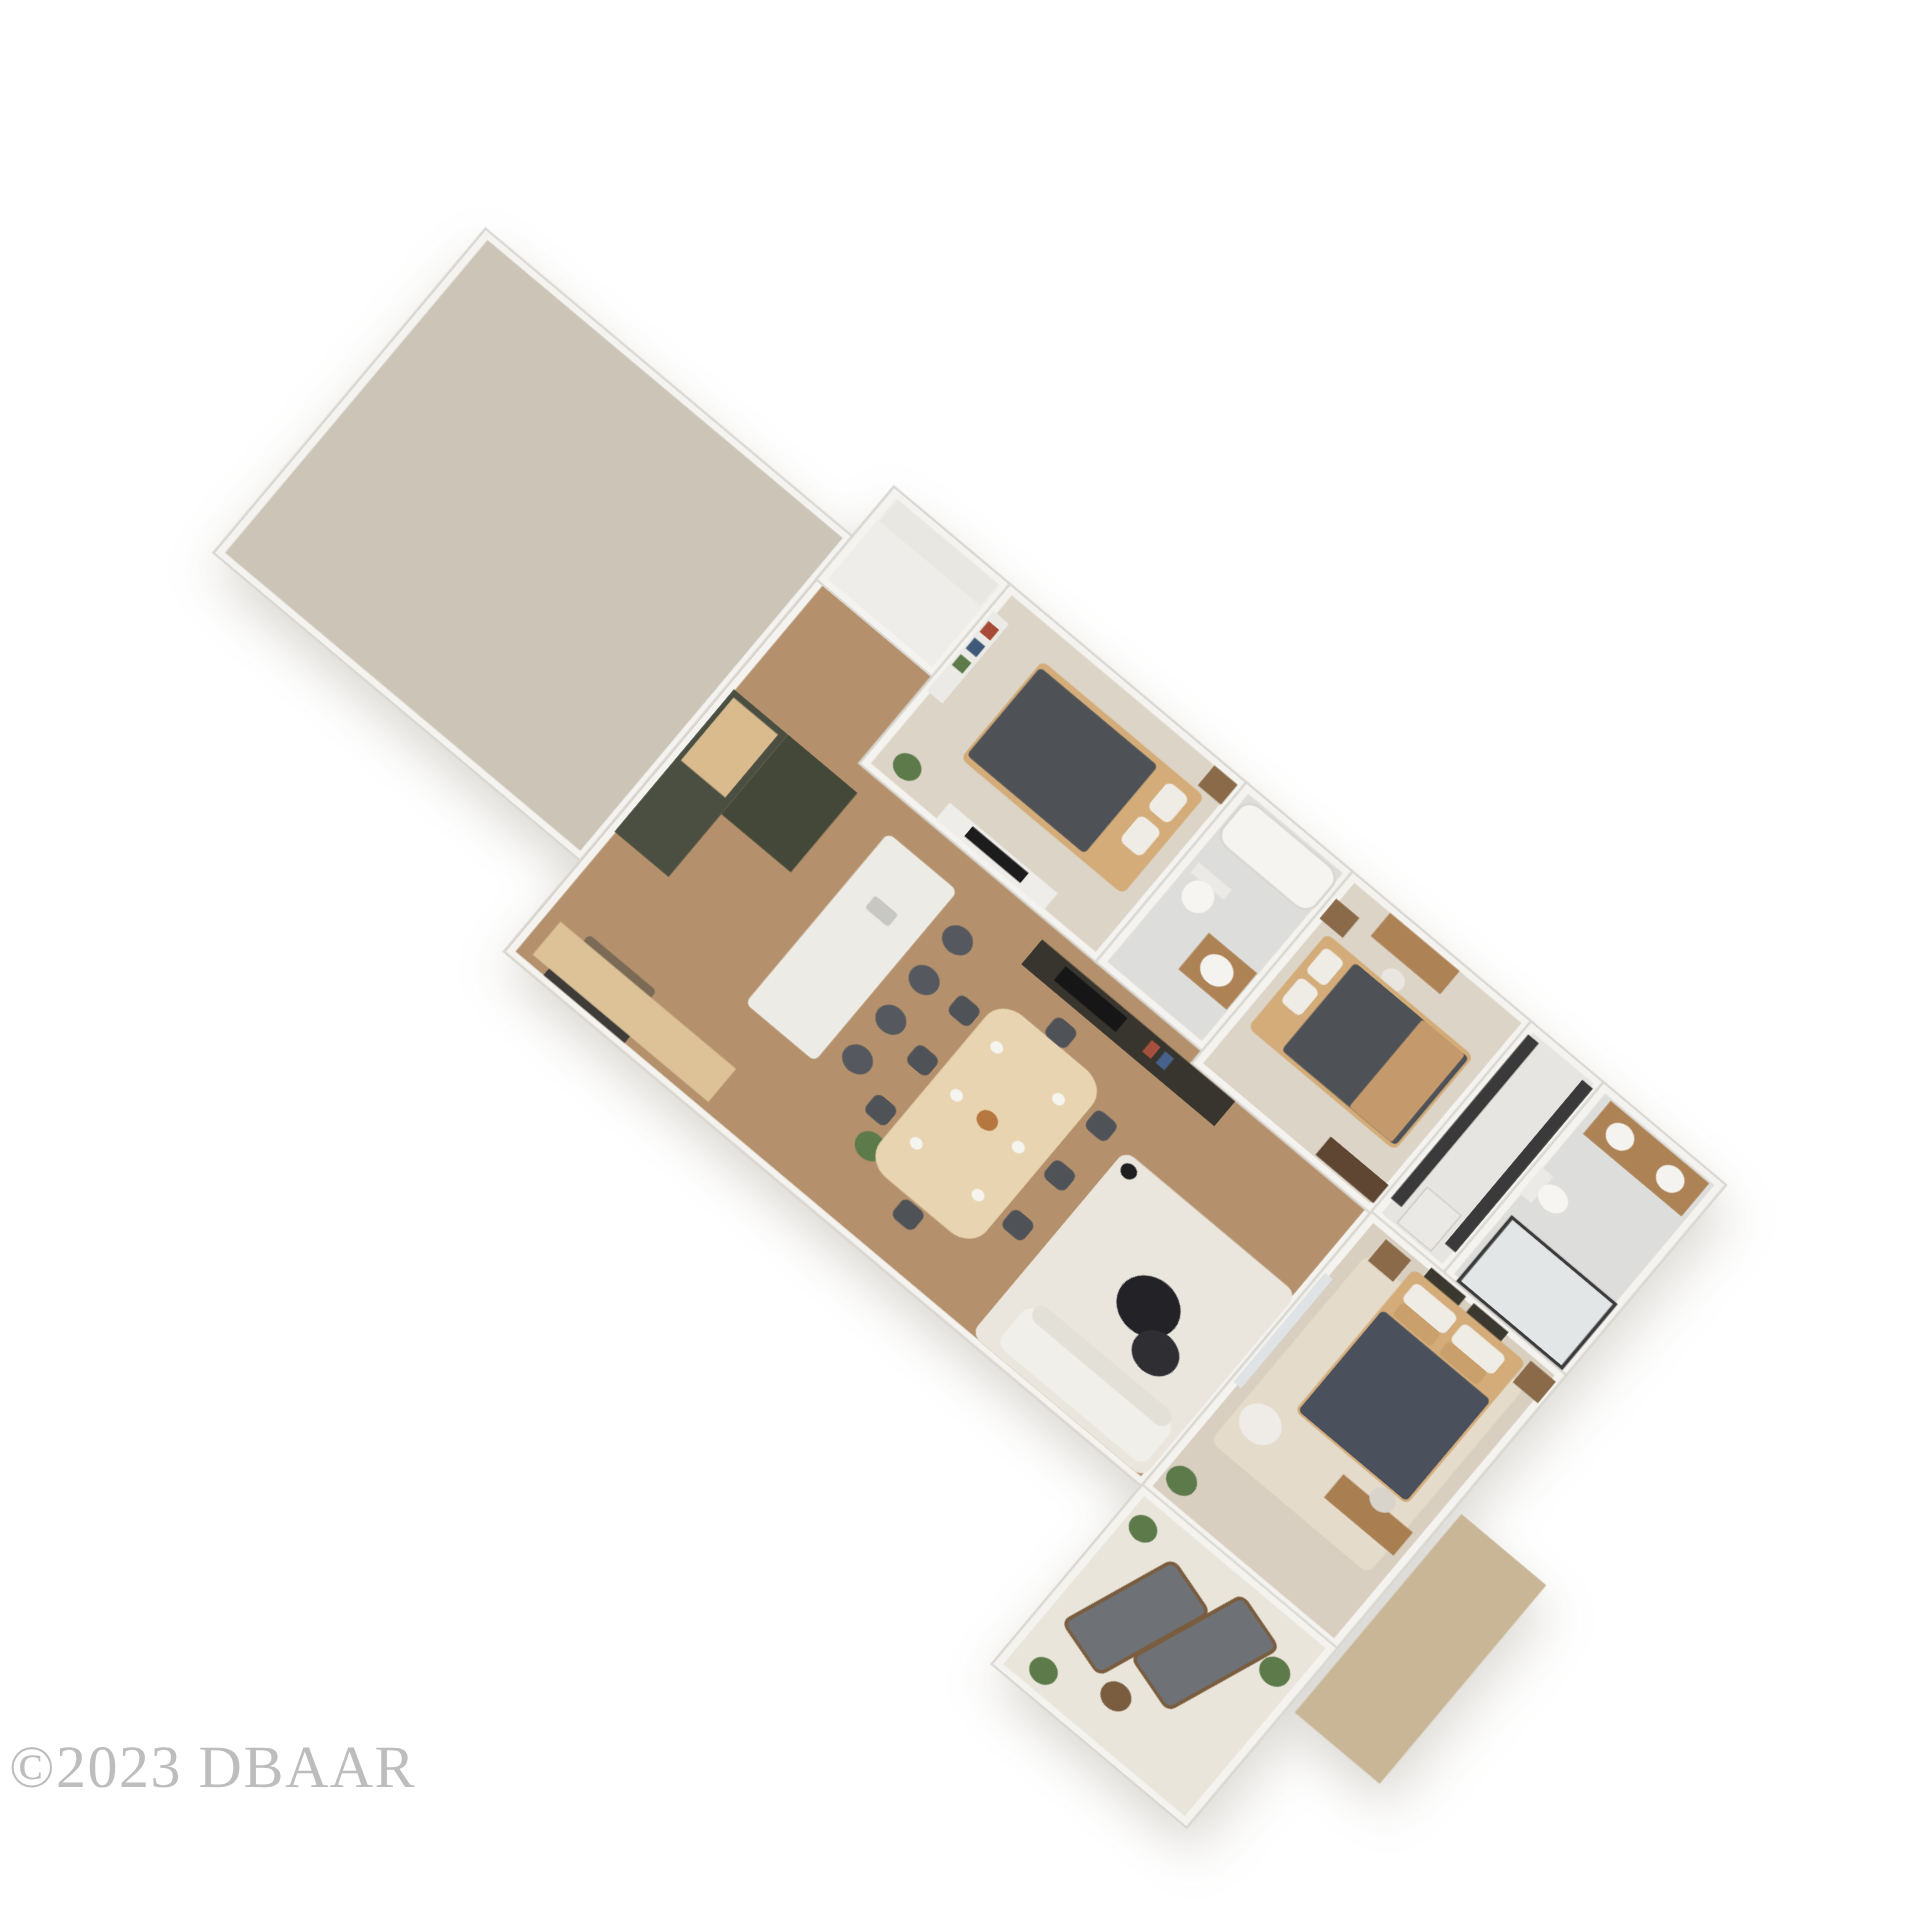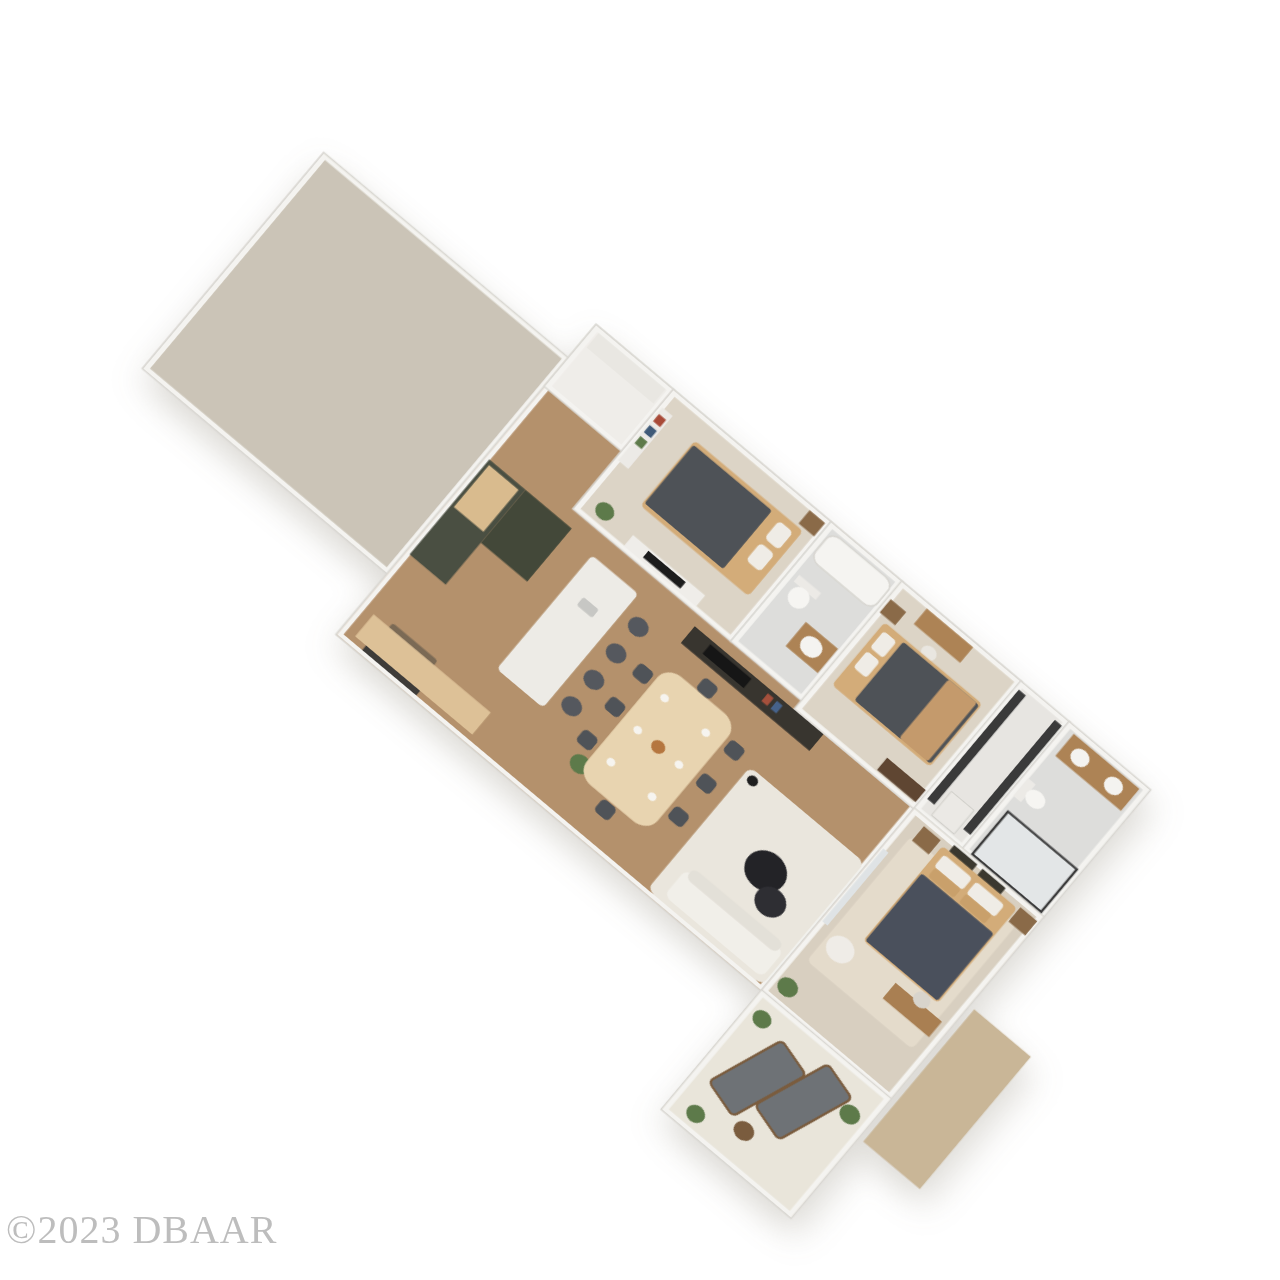--- a/index.html
+++ b/index.html
@@ -3,21 +3,21 @@
 <meta charset="utf-8">
 <style>
   html,body{margin:0;padding:0;background:#ffffff;width:1280px;height:1280px;overflow:hidden;}
   #stage{position:relative;width:1280px;height:1280px;font-family:"Liberation Sans",sans-serif;}
   #plan{position:absolute;left:-70px;top:305px;transform-origin:50% 50%;
         filter:drop-shadow(14px 16px 22px rgba(90,80,60,0.22));}
   .room{position:absolute;box-sizing:border-box;border:6px solid #f4f3f0;
         box-shadow:0 0 0 2px #d9d7d2;}
   .room.no-wall{border:none;box-shadow:none;}
   .furn{position:absolute;}
-  .watermark{position:absolute;left:6px;top:1206px;
+  .watermark{position:absolute;left:6px;top:1154px;
              font-family:"Liberation Serif",serif;font-size:40px;
              letter-spacing:1px;opacity:0.85;}
 </style>
 </head>
 <body style="background: rgb(255, 255, 255);">
 
 <div id="stage">
   <div id="plan" style="width: 1340px; height: 790px; transform: rotate(40deg) scale(0.84, 0.72);">
       <div class="room" style="left: 0px; top: 60px; width: 380px; height: 390px; background: rgb(203, 196, 183);"></div>
       <div class="room" style="left: 380px; top: 0px; width: 660px; height: 560px; background: rgb(180, 145, 108);"></div>

